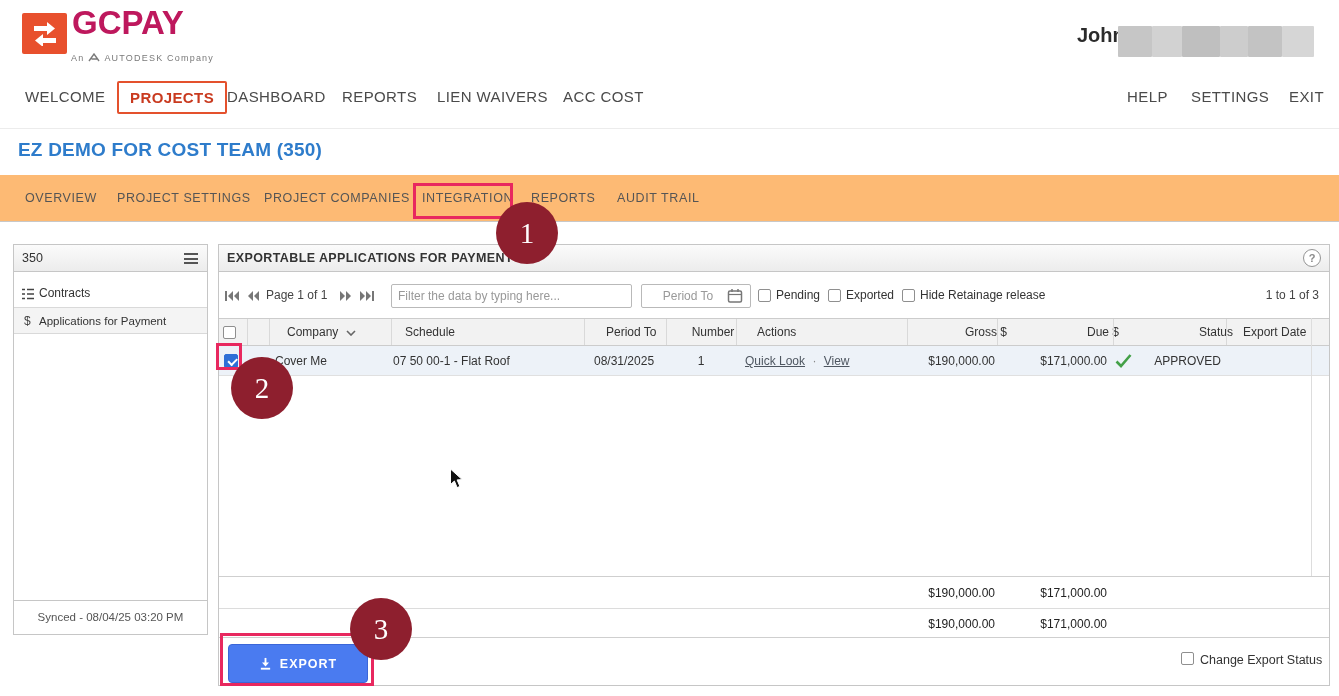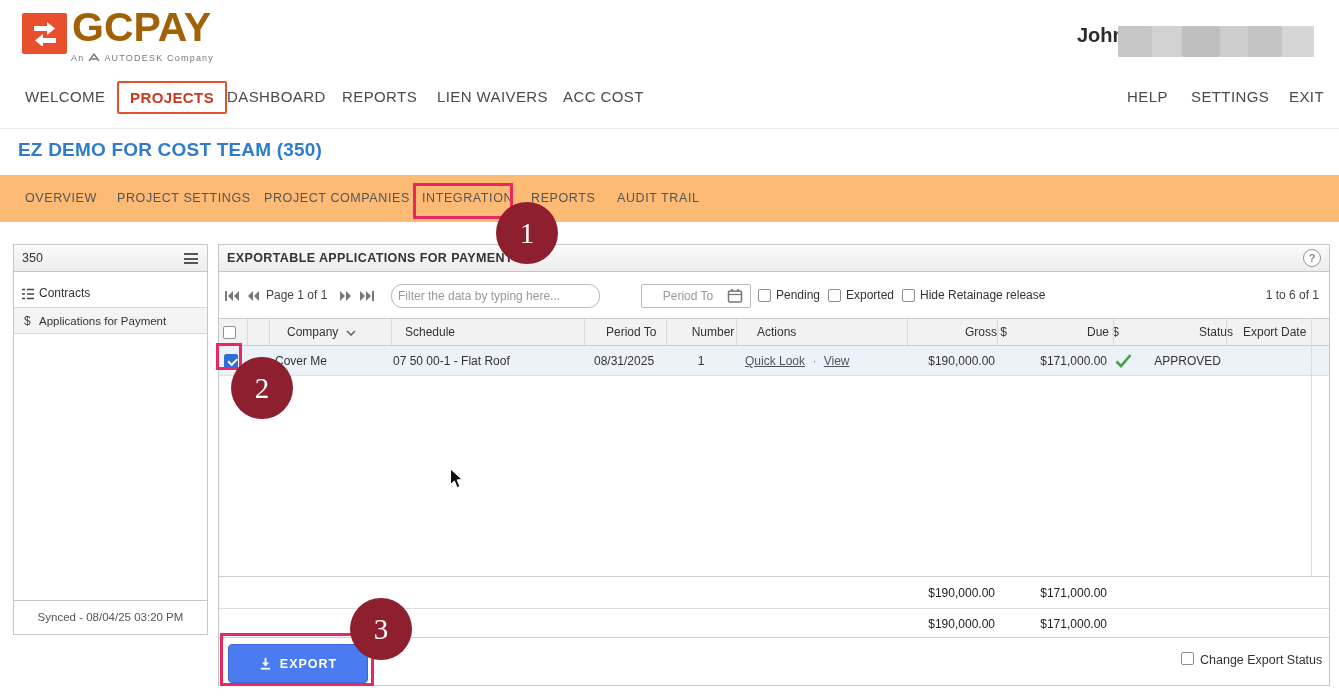--- a/index.html
+++ b/index.html
@@ -3,21 +3,21 @@
 <meta charset="utf-8">
 <style>
   * { margin:0; padding:0; box-sizing:border-box; }
   html,body { background:#ffffff; }
   body { font-family:"Liberation Sans", sans-serif; }
   #screen { position:relative; width:1339px; height:696px; background:#fff; overflow:hidden; color:#333; }
   .abs { position:absolute; }
 
   
   .logo-ic { left:22px; top:13px; width:45px; height:41px; background:#e8502d; border-radius:2px; display:flex; align-items:center; justify-content:center; }
-  .logo-txt { left:72px; top:4px; font-size:41px; font-weight:700; color:#a16207; letter-spacing:0; }
+  .logo-txt { left:72px; top:4px; font-size:33px; font-weight:700; color:#be185d; letter-spacing:0; }
   .tagline { left:71px; top:53px; display:flex; gap:4px; font-size:9px; letter-spacing:1.2px; color:#7a7a7a; }
   .user-name { left:1077px; top:24px; font-size:20px; font-weight:700; color:#2b2b2b; }
   .redact { left:1118px; top:26px; display:flex; }
   .redact i { display:block; height:31px; border-radius:1px; }
 
   
   .topnav { left:0; top:70px; width:1339px; height:59px; border-bottom:1px solid #ececec; background:#fff; }
   .nav-item { position:absolute; font-size:15px; color:#4a4a4a; letter-spacing:.4px; cursor:pointer; white-space:nowrap; }
   .nav-active { border:2px solid #e4512d; border-radius:2px; padding:6px 11px; color:#c93a1f; background:#fff;font-weight:bold; }
 
@@ -175,38 +175,38 @@
         </svg>
     </span>
     <span class="pager-ic" style="left:140px">
       <svg width="16" height="12" viewBox="0 0 16 12">
           <path d="M1 1l5 5-5 5z" fill="#777"></path>
           <path d="M7 1l5 5-5 5z" fill="#777"></path>
           <path d="M14 1v10" stroke="#777" stroke-width="2"></path>
         </svg>
     </span>
 
-    <input class="tb-input" style="left: 172px; top: 39px; width: 209px; border-radius: 11px;" type="text" placeholder="Filter the data by typing here...">
+    <input class="tb-input" style="left: 172px; top: 39px; width: 241px;" type="text" placeholder="Filter the data by typing here...">
     <input class="tb-input" style="left: 422px; top: 39px; width: 110px; text-align: center; padding-right: 22px;" type="text" placeholder="Period To">
     <span class="abs" style="left:508px;top:43px;cursor:pointer">
       <svg width="16" height="15" viewBox="0 0 16 15">
           <rect x="1.5" y="3" width="13" height="11" rx="1.5" fill="none" stroke="#777" stroke-width="1.5"></rect>
           <path d="M1.5 6.5h13" stroke="#777" stroke-width="1.2"></path>
           <path d="M5 1v3M11 1v3" stroke="#777" stroke-width="1.5"></path>
         </svg>
     </span>
 
     <span class="cbx" style="left:539px;top:44px"></span>
     <span class="cb-label" style="left:557px">Pending</span>
     <span class="cbx" style="left:609px;top:44px"></span>
     <span class="cb-label" style="left:627px">Exported</span>
     <span class="cbx" style="left:683px;top:44px"></span>
     <span class="cb-label" style="left:701px">Hide Retainage release</span>
 
-    <span class="tb-label" style="right:10px;left:auto">1 to 6 of 1</span>
+    <span class="tb-label" style="right:10px;left:auto">1 to 1 of 3</span>
 
     <div class="thead">
       <span class="cbx" style="left:4px;top:7px"></span>
       <span class="hc" style="left:56px">
         <span>Company</span>
         <svg width="10" height="6" viewBox="0 0 10 6" style="margin-left:4px">
             <path d="M1 1l4 4 4-4" stroke="#666" stroke-width="1.6" fill="none"></path>
           </svg>
       </span>
       <span class="hc" style="left:174px">Schedule</span>

